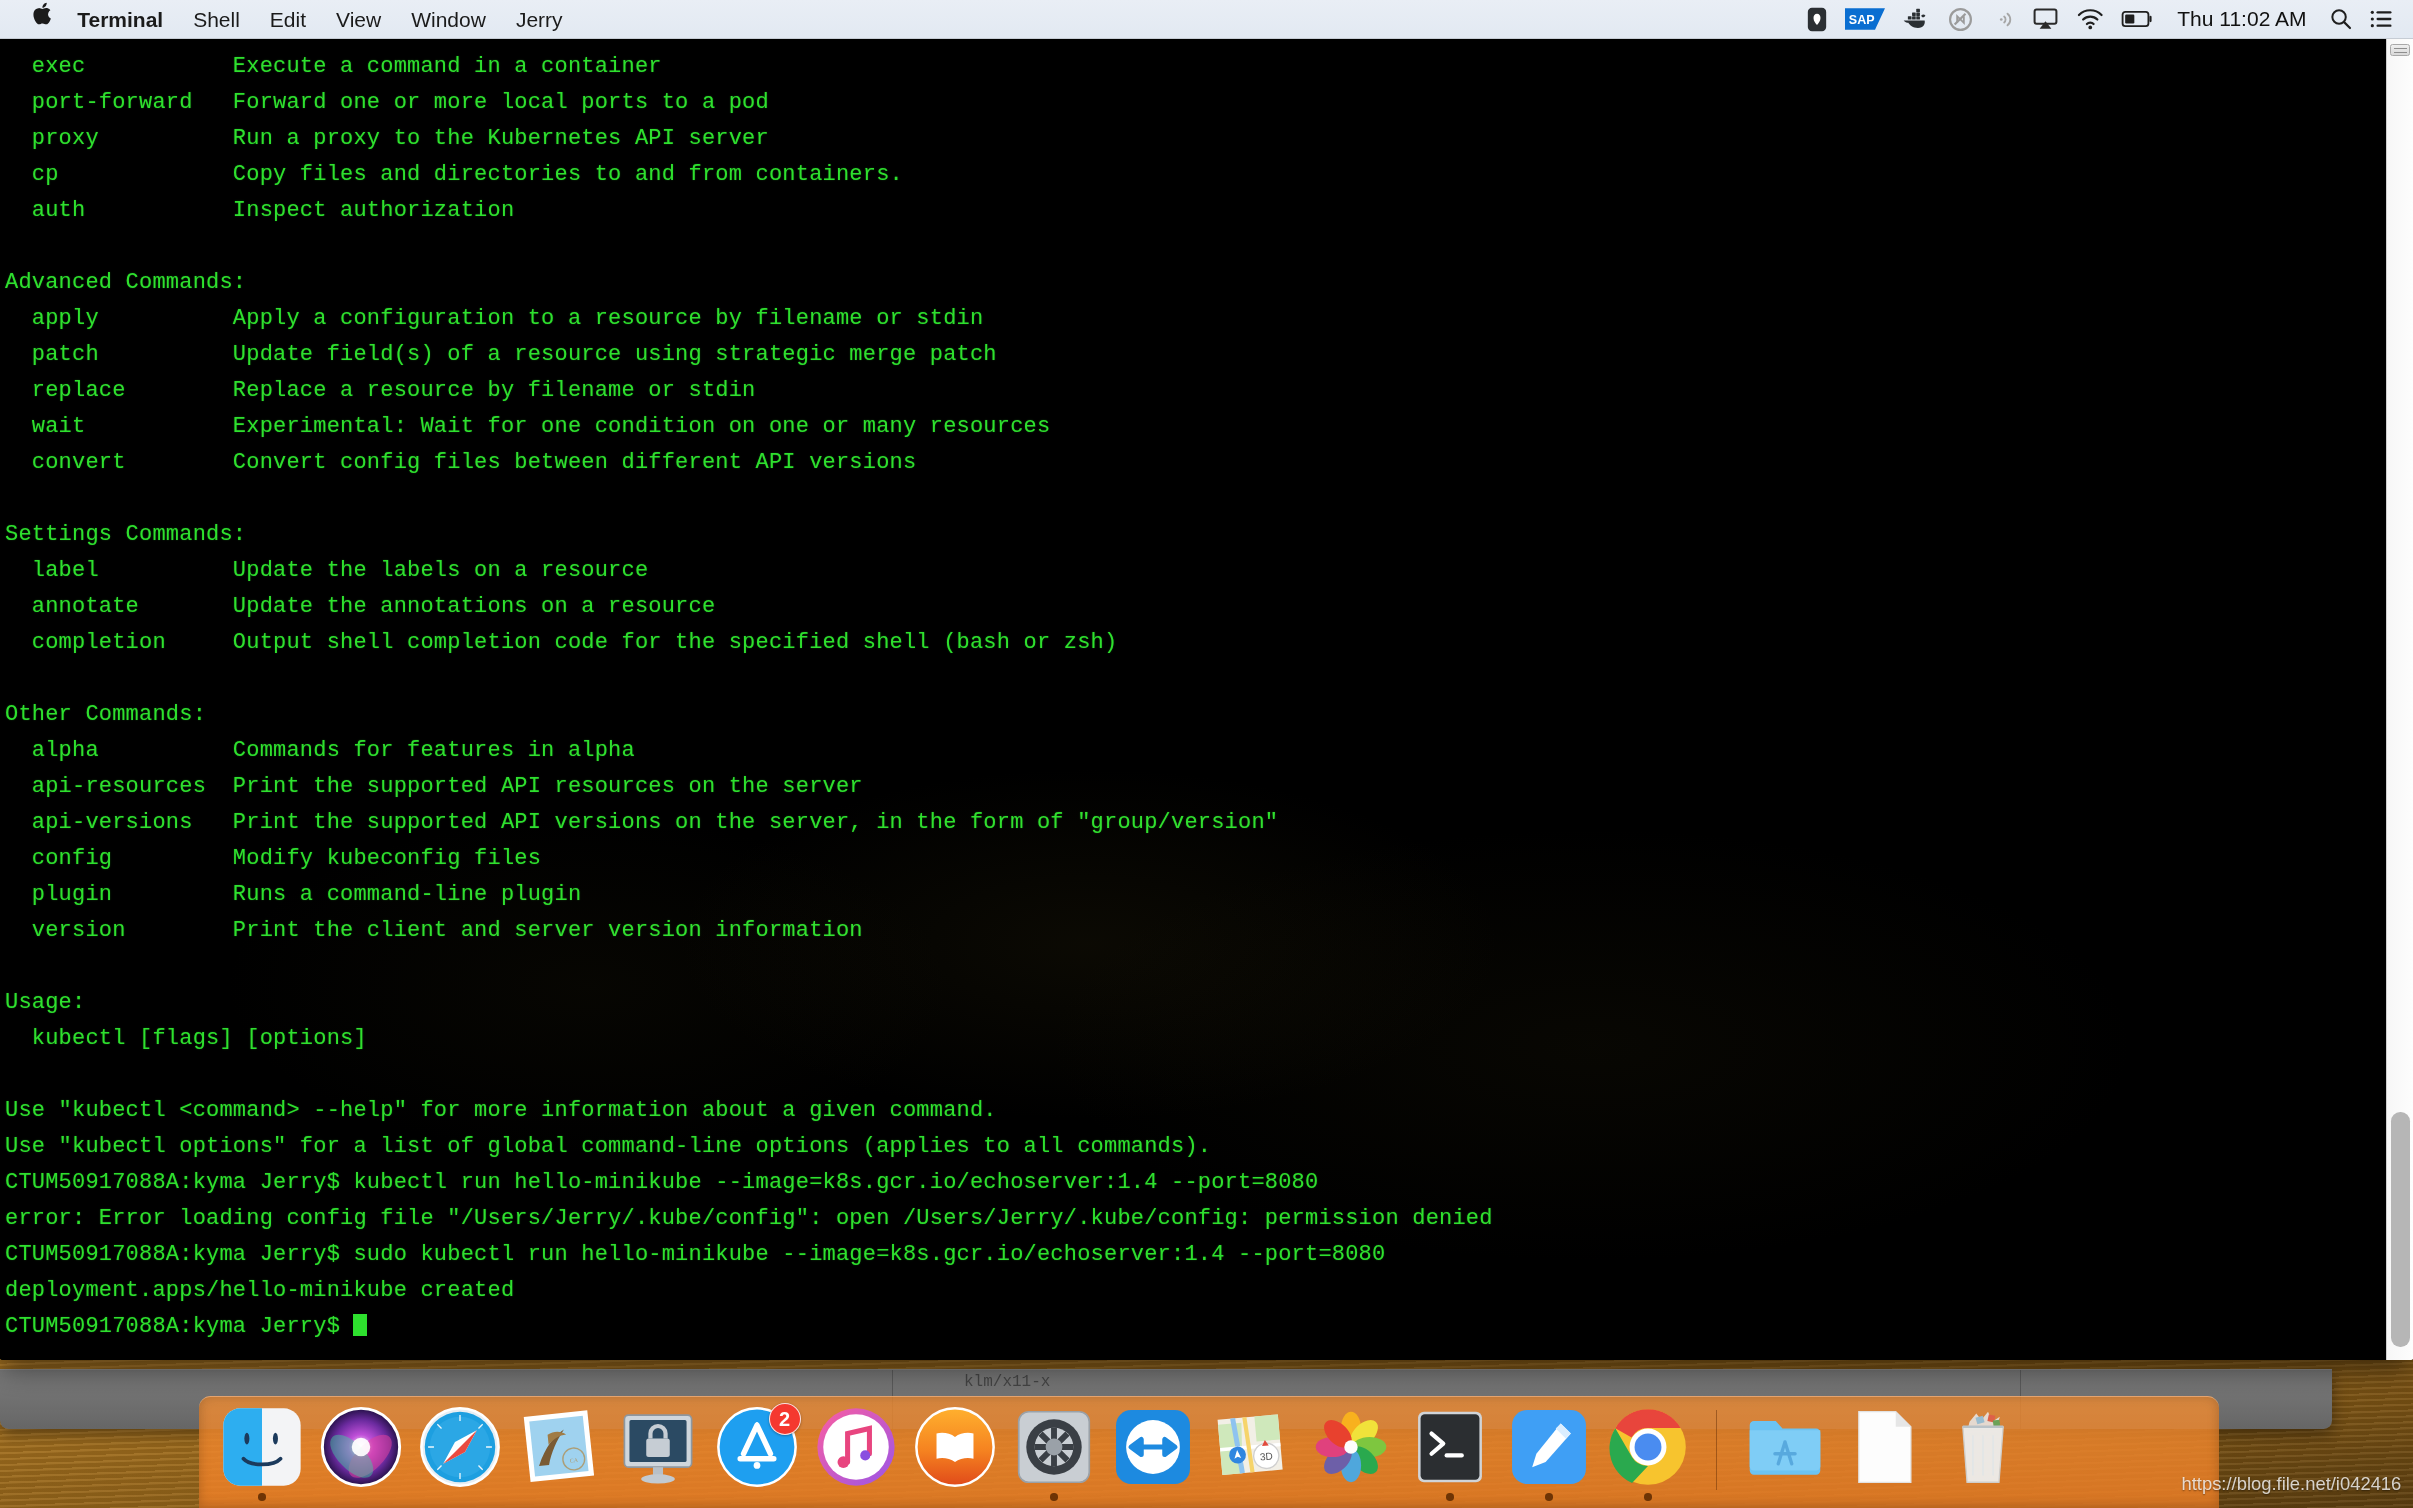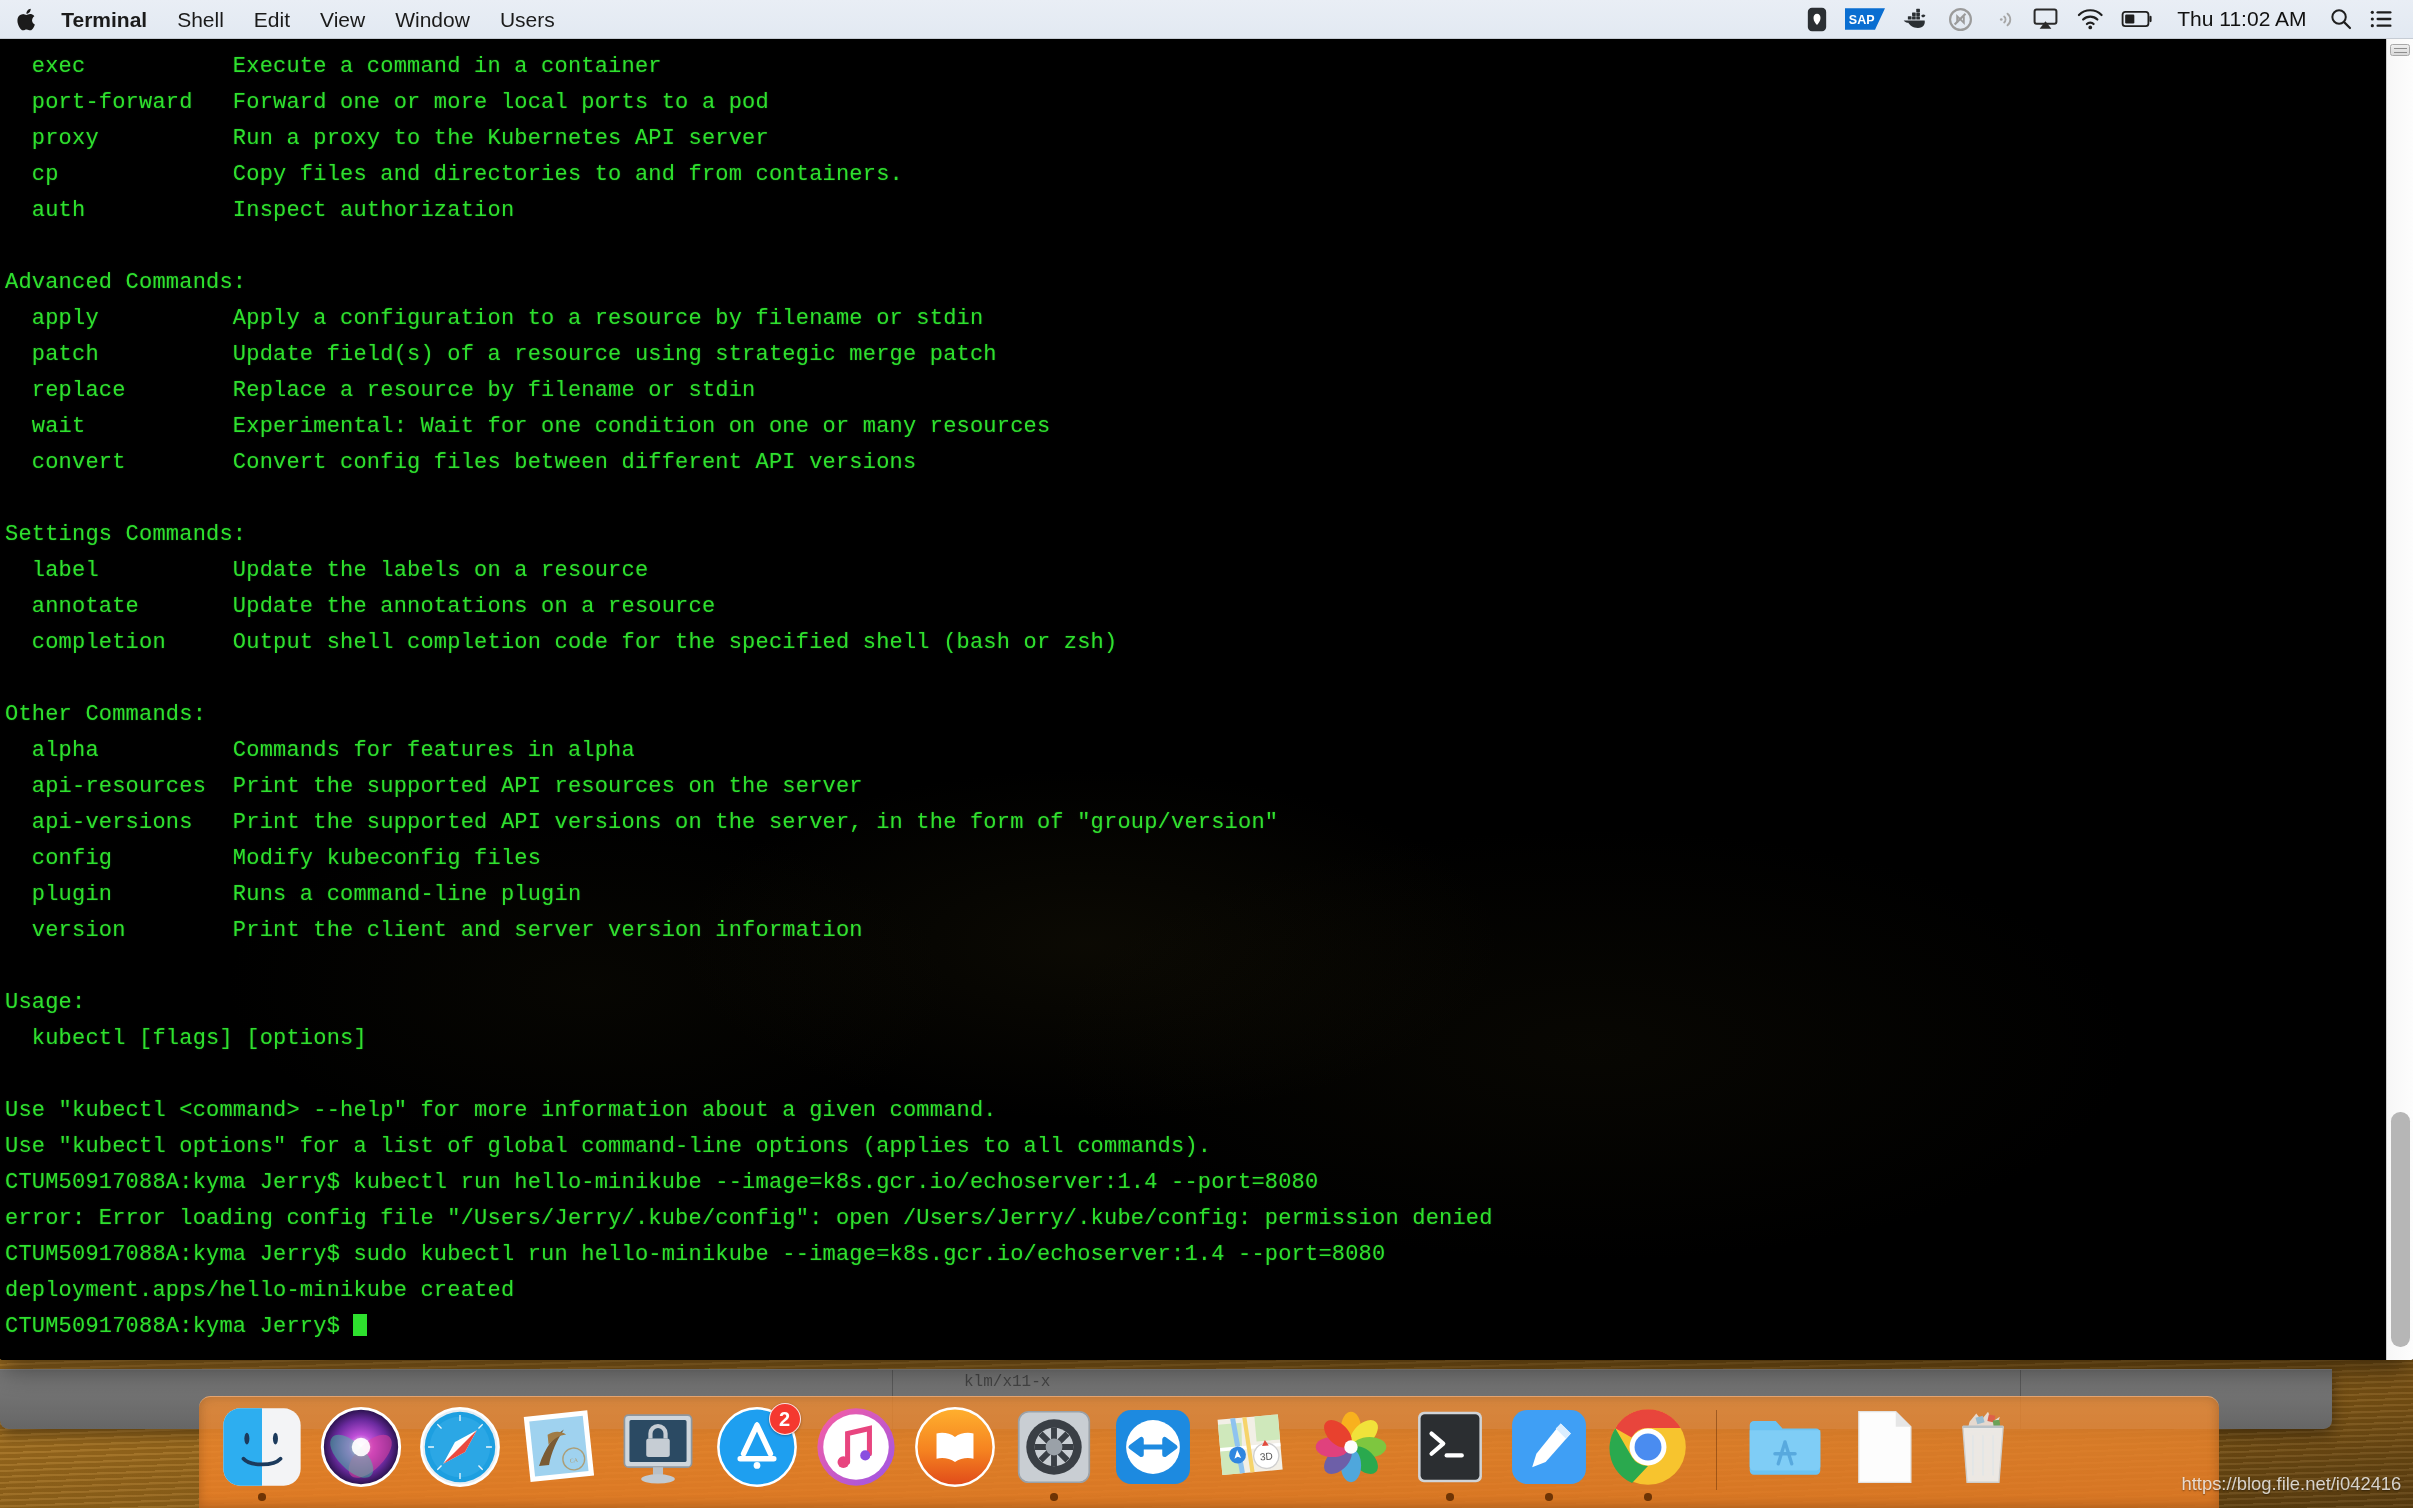--- a/index.html
+++ b/index.html
@@ -28,21 +28,21 @@
   }
 
   
   #menubar {
     position:absolute; top:0; left:0; width:2413px; height:39px;
     background:linear-gradient(180deg,#e9eef5 0%, #e2e9f2 100%);
     display:flex; align-items:center;
     z-index:60;
     border-bottom:0.8px solid #c6ccd4;
   }
-  .mb-left { display:flex; align-items:center; height:100%; padding-left:16px; }
+  .mb-left { display:flex; height:100%; padding-left:32px; }
   .mb-item {
     font-size:21px; color:#1b1b1b; padding:0 15px; line-height:39px;
     white-space:nowrap;
   }
   .mb-item.app { font-weight:bold; }
   .apple-logo { width:23.5px; height:27px; position:relative; margin-right:6.7px; }
   .apple-logo svg { width:100%; height:100%; display:block; }
   .mb-right { margin-left:auto; display:flex; align-items:center; height:100%; padding-right:19px; gap:17px; }
   .mb-icon { display:flex; align-items:center; justify-content:center; height:39px; }
   .mb-clock { font-size:21px; color:#111; white-space:nowrap; padding:0 5px; }
@@ -202,21 +202,21 @@
     <span class="apple-logo">
       <svg viewBox="0 0 28 32">
           <path fill="#1b1b1b" d="M19.1 17.1c0-3.3 2.7-4.9 2.8-5-1.5-2.2-3.9-2.5-4.7-2.6-2-.2-3.9 1.2-4.9 1.2-1 0-2.6-1.2-4.2-1.1-2.2.03-4.2 1.3-5.3 3.2-2.3 3.9-.6 9.7 1.6 12.9 1.1 1.6 2.4 3.3 4.1 3.2 1.6-.06 2.2-1 4.2-1 1.9 0 2.5 1 4.2 1 1.7-.03 2.8-1.6 3.9-3.2 1.2-1.8 1.7-3.6 1.7-3.7-.04-.02-3.3-1.3-3.4-5zM16.2 7.3c.9-1.1 1.5-2.6 1.3-4.1-1.3.05-2.9.86-3.8 1.95-.8.96-1.5 2.5-1.3 3.98 1.4.11 2.9-.72 3.8-1.83z"></path>
         </svg>
     </span>
     <span class="mb-item app">Terminal</span>
     <span class="mb-item">Shell</span>
     <span class="mb-item">Edit</span>
     <span class="mb-item">View</span>
     <span class="mb-item">Window</span>
-    <span class="mb-item">Users</span>
+    <span class="mb-item">Jerry</span>
   </div>
   <div class="mb-right">
     <span class="mb-icon">
       <svg width="22" height="25" viewBox="0 0 26 30">
           <rect x="2" y="1" width="22" height="28" rx="5" fill="#2b2f33"></rect>
           <path d="M13 8c2.6 0 4.2 2.2 4.2 5.2 0 3.8-2.6 6.6-4.2 8.4-1.6-1.8-4.2-4.6-4.2-8.4C8.8 10.2 10.4 8 13 8z" fill="#fff"></path>
         </svg>
     </span>
     <span class="mb-icon">
       <svg width="40" height="22" viewBox="0 0 48 26">

